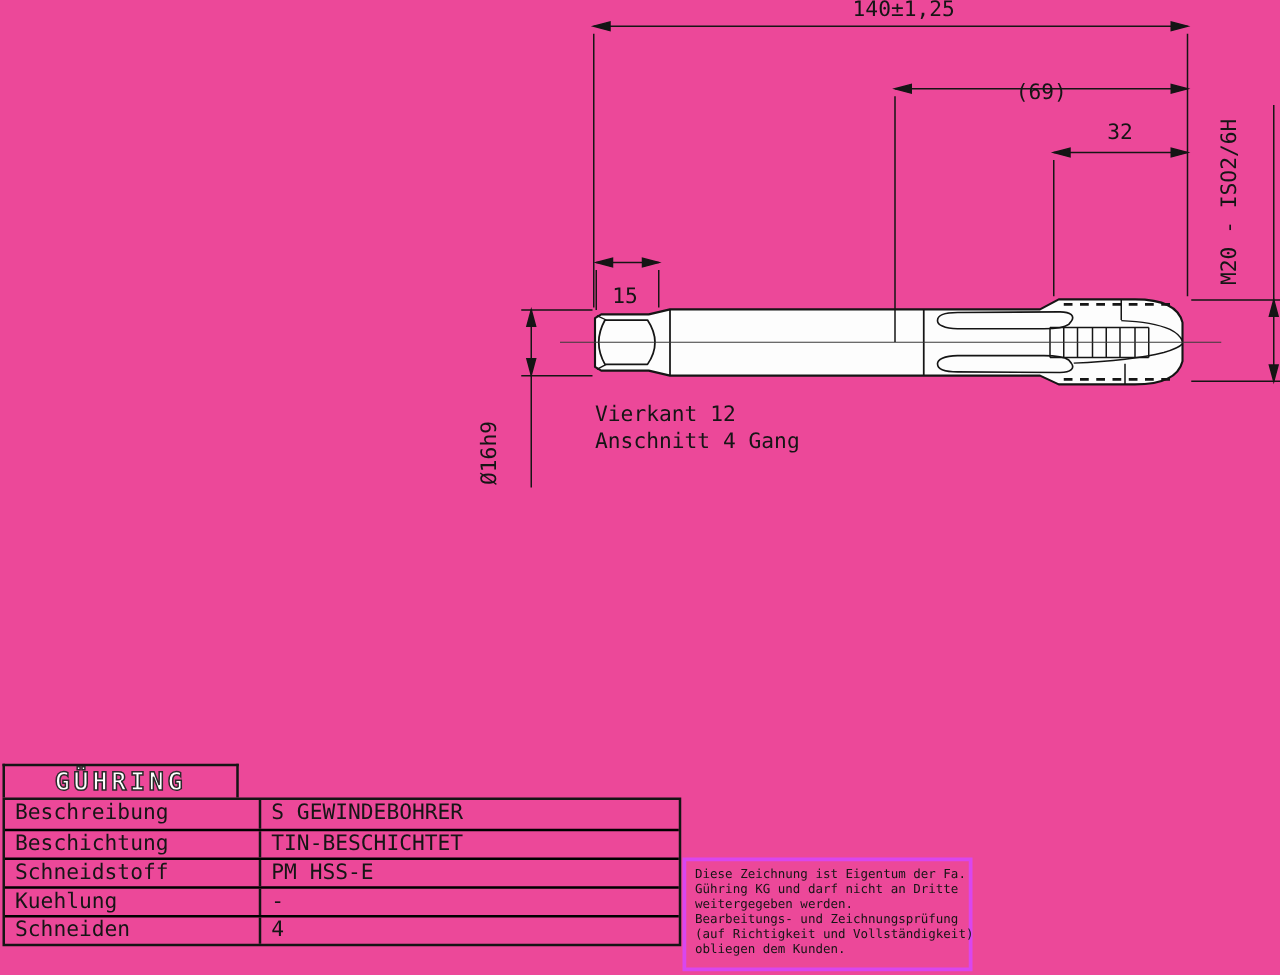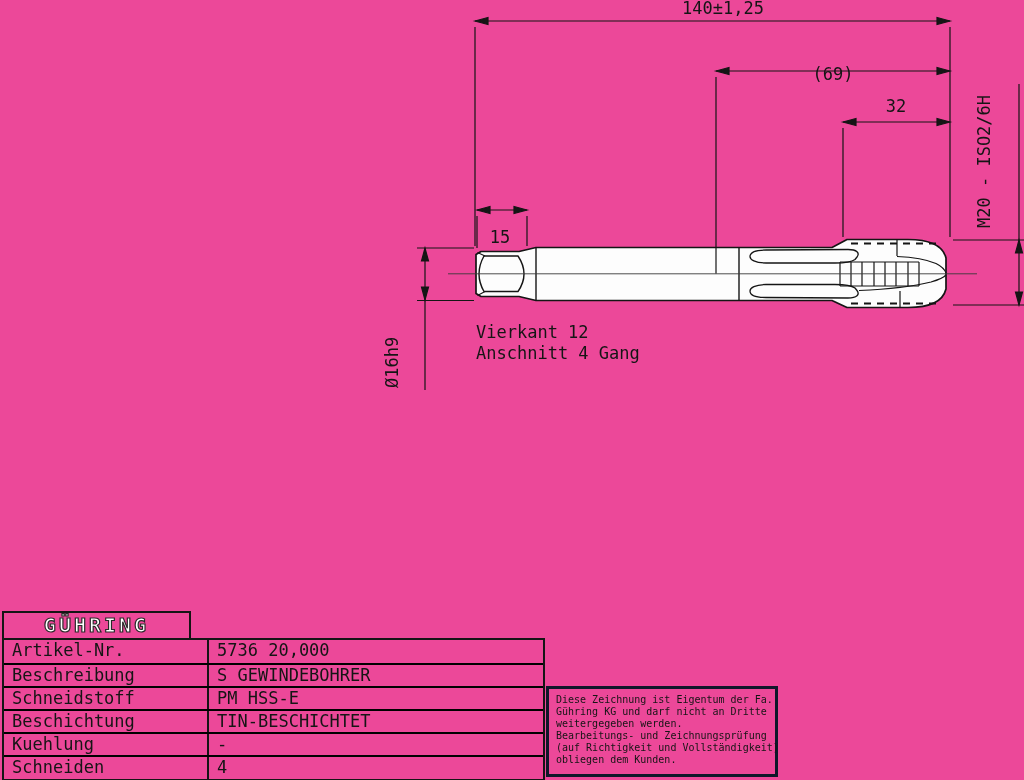--- a/index.html
+++ b/index.html
@@ -33,21 +33,21 @@
   .trow + .trow { border-top:2px solid #000000; }
   .tcell-label {
     box-sizing:border-box; width:205px; border-right:2px solid #151515;
     padding:0 0 0 8px; line-height:21px;
   }
   .tcell-value { flex:1; padding:0 0 0 8px; line-height:21px; }
 
   
   .disclaimer {
     position:absolute; left:546px; top:686px; width:232px; height:91px;
-    box-sizing:border-box; border:3px solid #0f172a;
+    box-sizing:border-box; border:3px solid #d946ef;
     padding:5px 2px 0 7px; font-size:10px; line-height:12.1px; white-space:pre;
   }
 </style>
 </head>
 <body>
 
 <div class="sheet">
 
   <svg width="1024" height="780" viewBox="0 0 1024 780">
 
@@ -143,34 +143,30 @@
 
   <div class="note"><span>Vierkant 12</span>
 <span>Anschnitt 4 Gang</span></div>
 
   <div class="tblock">
     <div class="logo-cell">
       <span class="logo-text">GÜHRING</span>
     </div>
     <div class="trows">
       <div class="trow">
-        <div class="tcell-label">Artikel-Nr.</div>
-        <div class="tcell-value">5736 20,000</div>
-      </div>
-      <div class="trow">
         <div class="tcell-label">Beschreibung</div>
         <div class="tcell-value">S GEWINDEBOHRER</div>
       </div>
       <div class="trow">
+        <div class="tcell-label">Beschichtung</div>
+        <div class="tcell-value">TIN-BESCHICHTET</div>
+      </div>
+      <div class="trow">
         <div class="tcell-label">Schneidstoff</div>
         <div class="tcell-value">PM HSS-E</div>
-      </div>
-      <div class="trow">
-        <div class="tcell-label">Beschichtung</div>
-        <div class="tcell-value">TIN-BESCHICHTET</div>
       </div>
       <div class="trow">
         <div class="tcell-label">Kuehlung</div>
         <div class="tcell-value">-</div>
       </div>
       <div class="trow">
         <div class="tcell-label">Schneiden</div>
         <div class="tcell-value">4</div>
       </div>
     </div>

